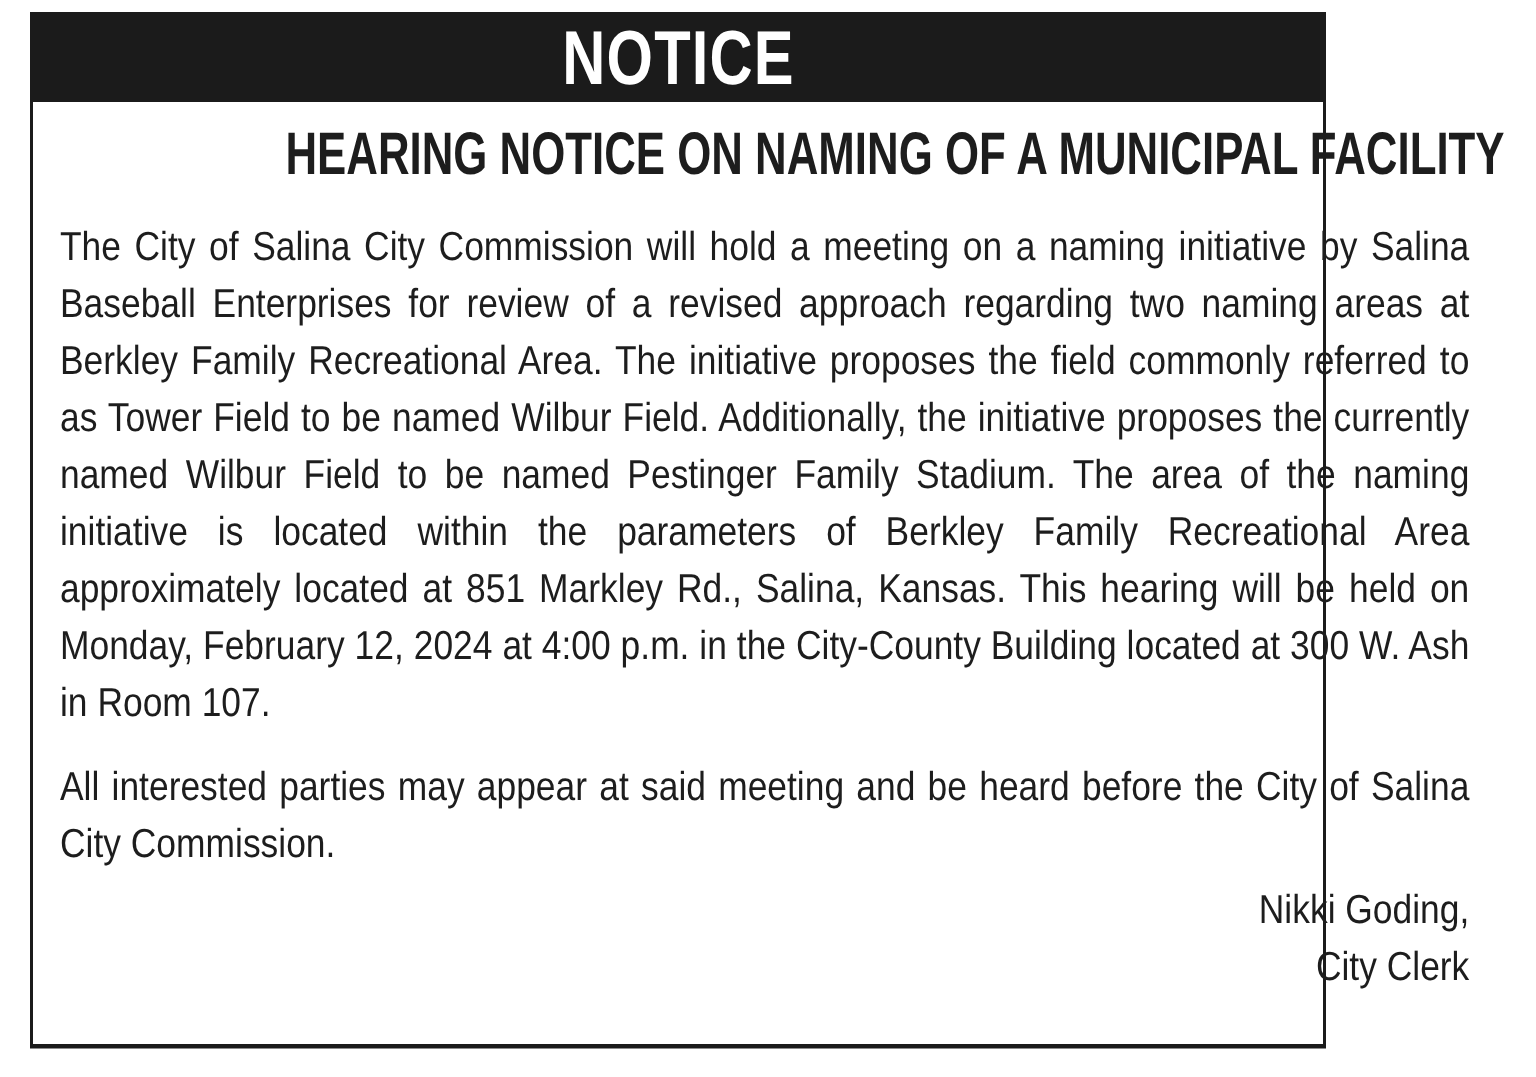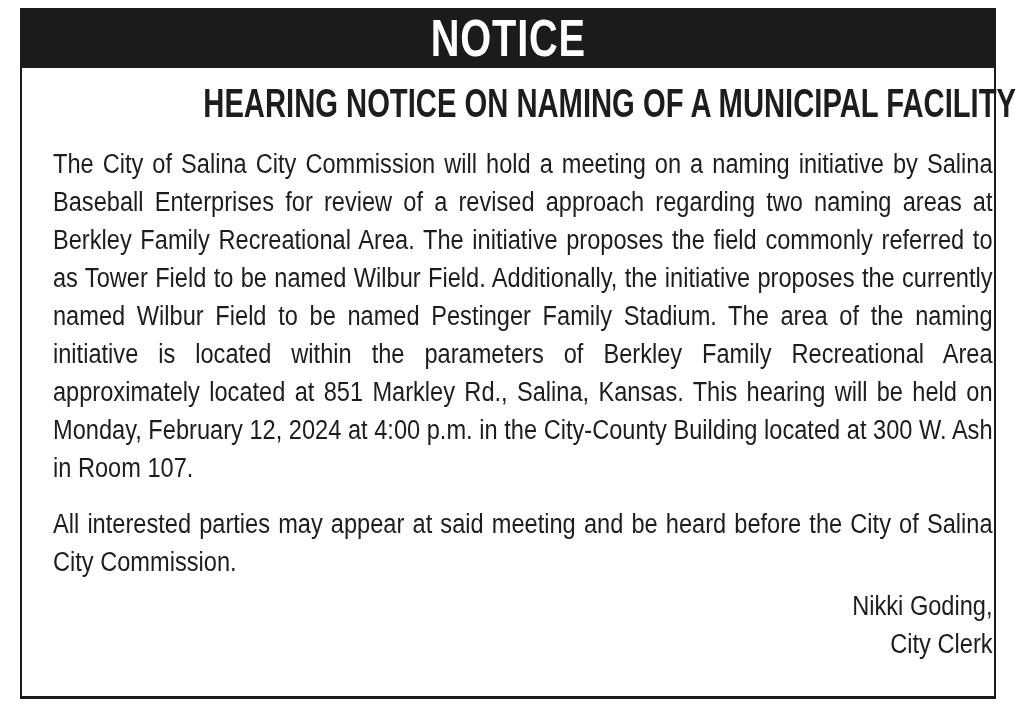--- a/index.html
+++ b/index.html
@@ -10,21 +10,21 @@
     overflow: hidden;
   }
   .page {
     position: relative;
     width: 1024px; height: 718px;
     background: #ffffff;
   }
   .notice-box {
     position: absolute;
     left: 20px; top: 8px;
-    width: 976px; height: 691px;
+    width: 864px; height: 691px;
     background: #ffffff;
     border: 2px solid #1b1b1b;
     border-bottom-width: 3px;
   }
   .header-bar {
     height: 58px;
     background: #1b1b1b;
     display: flex;
     align-items: center;
     justify-content: center;
@@ -35,21 +35,21 @@
     color: #ffffff;
     font-weight: bold;
     font-size: 51px;
     line-height: 58px;
     letter-spacing: 1px;
     transform: scaleX(0.78);
     transform-origin: center center;
     white-space: nowrap;
   }
   .content {
-    padding: 0 18px 0 31px;
+    padding: 0 18px 0 18px;
   }
   .heading {
     margin-top: 15px;
     text-align: center;
     line-height: 40px;
     height: 40px;
     white-space: nowrap;
   }
   .heading-inner {
     display: inline-block;

